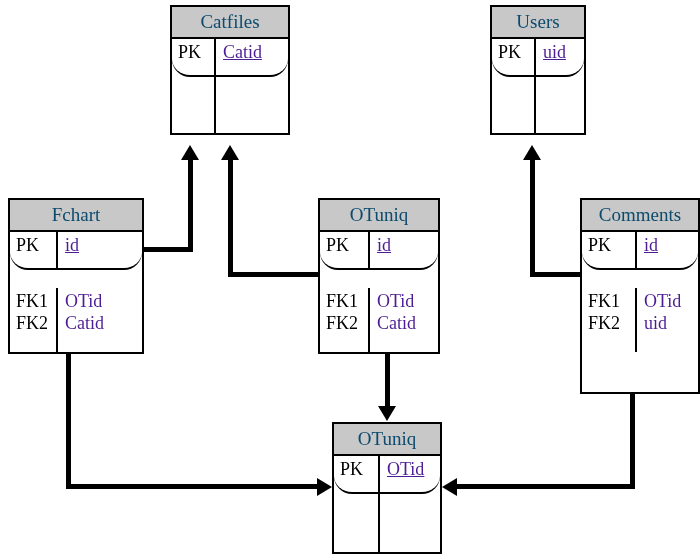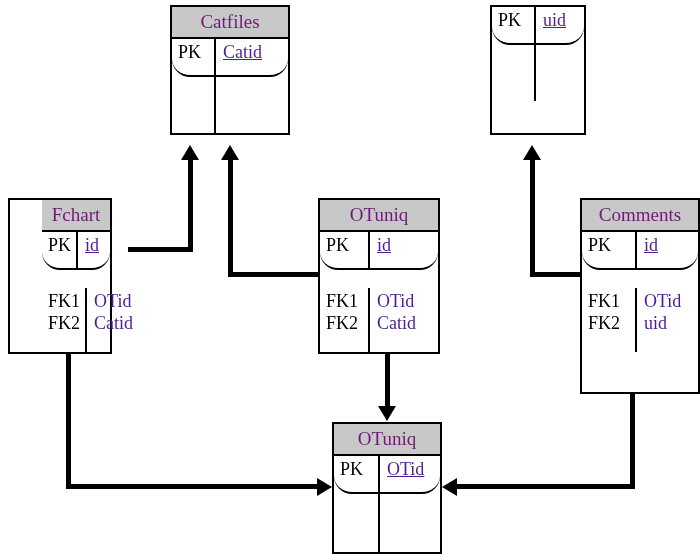--- a/index.html
+++ b/index.html
@@ -23,21 +23,21 @@
     z-index: 3;
   }
   .entity-title {
     box-sizing: border-box;
     background: #c8c8c8;
     border-bottom: 2px solid #000000;
     text-align: center;
     font-size: 19px;
     line-height: 30px;
     height: 32px;
-    color: #701a75;
+    color: #0c4a6e;
     white-space: nowrap;
   }
   .row {
     display: flex;
     box-sizing: border-box;
     border-radius: 18px;
   }
   .row.divider {
     border-bottom: 2px solid #000000;
   }
@@ -143,31 +143,32 @@
       <div class="cell-key" style="width:44px;">PK</div>
       <div class="cell-attr pk-underline" style="width:72px;"><span>Catid</span></div>
     </div>
     <div class="row blank-row" style="height:56px;">
       <div class="cell-key" style="width:44px;"></div>
       <div class="cell-attr" style="width:72px;"></div>
     </div>
   </div>
 
   <div class="entity" style="left:490px; top:5px; width:96px; height:130px;">
+    <div class="entity-title">Users</div>
     <div class="row divider" style="height:38px;">
       <div class="cell-key" style="width:44px;">PK</div>
       <div class="cell-attr pk-underline" style="width:48px;"><span>uid</span></div>
     </div>
     <div class="row blank-row" style="height:56px;">
       <div class="cell-key" style="width:44px;"></div>
       <div class="cell-attr" style="width:48px;"></div>
     </div>
   </div>
 
-  <div class="entity" style="left:8px; top:198px; width:104px; height:156px;padding-left:32px;">
+  <div class="entity" style="left:8px; top:198px; width:136px; height:156px;">
     <div class="entity-title">Fchart</div>
     <div class="row divider" style="height:38px;">
       <div class="cell-key" style="width:48px;">PK</div>
       <div class="cell-attr pk-underline" style="width:68px;"><span>id</span></div>
     </div>
     <div class="row" style="height:82px; padding-top:18px;">
       <div class="cell-key" style="width:48px;">FK1
 FK2</div>
       <div class="cell-attr" style="width:68px;">OTid
 Catid</div>

